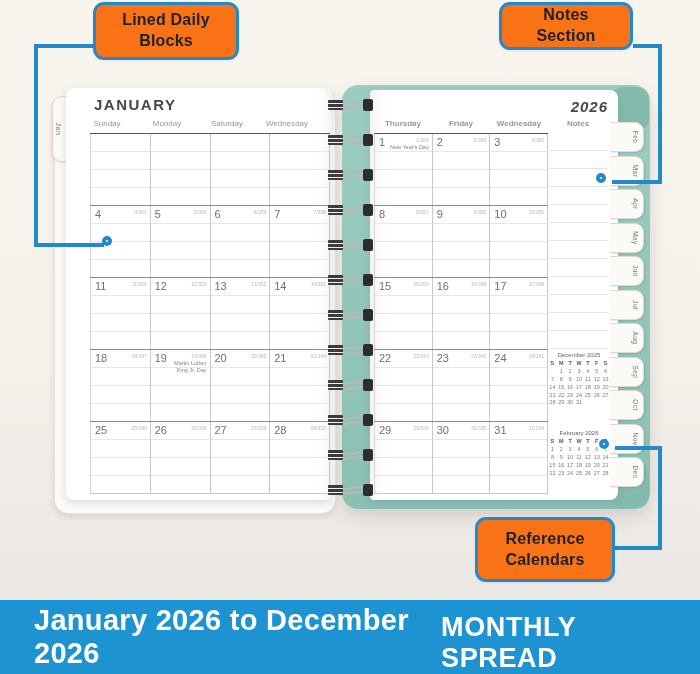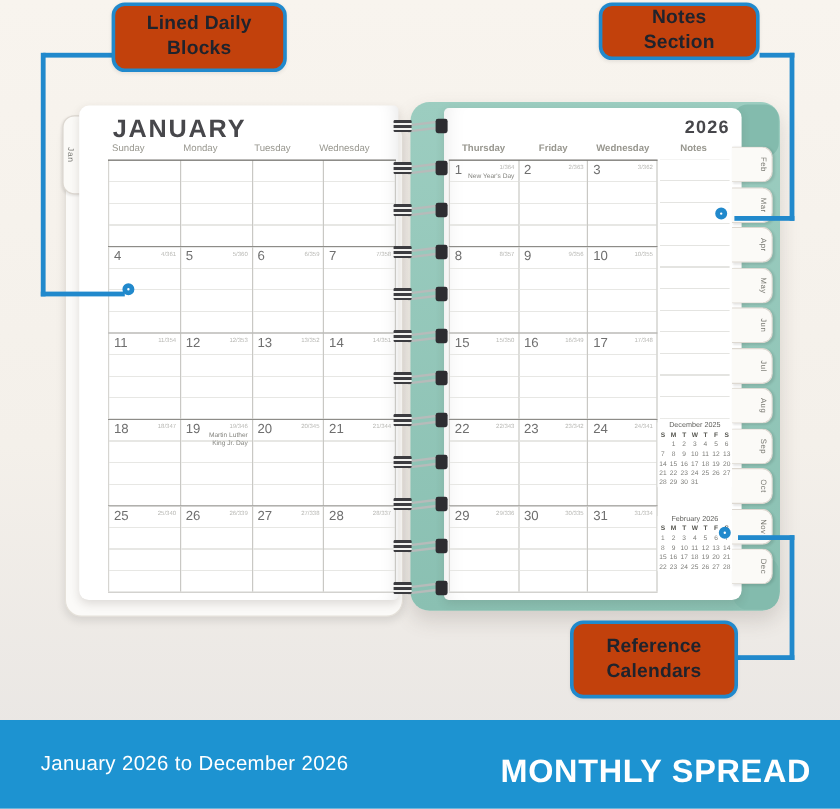--- a/index.html
+++ b/index.html
@@ -1,21 +1,21 @@
 <!DOCTYPE html>
 <html><head>
 <meta charset="utf-8">
 <style>
   * { margin:0; padding:0; box-sizing:border-box; }
   html,body { width:700px; height:674px; overflow:hidden; }
   body { font-family:"Liberation Sans","DejaVu Sans",sans-serif;
          background:linear-gradient(180deg,#f8f4ee 0%,#f4f0ea 55%,#eae7e4 90%); position:relative; }
 
   
-  .callout { position:absolute; background:#c2410c; border:3.5px solid #2189cc; border-radius:11px;
+  .callout { position:absolute; background:#f97316; border:3.5px solid #2189cc; border-radius:11px;
              display:flex; align-items:center; justify-content:center; text-align:center;
              font-weight:800; font-size:16px; line-height:1.3; color:#20232c; letter-spacing:.2px;
              box-shadow:0 1px 3px rgba(0,0,0,.07); z-index:30; padding:4px 10px; }
   #co-lined { left:93px; top:2px;  width:146px; height:58px; }
   #co-notes { left:499px; top:2px; width:134px; height:48px; }
   #co-ref   { left:475px; top:517px; width:140px; height:65px; }
 
   .cline { position:absolute; background:#2189cc; z-index:29; }
   .cdot  { position:absolute; width:10px; height:10px; background:#fff; border:4px solid #2189cc;
            border-radius:50%; z-index:31; }
@@ -54,24 +54,24 @@
 
   
   .coil { position:absolute; left:327px; width:48px; height:14px; z-index:12; }
   .coil .lbar { position:absolute; left:1px; top:2px; width:15px; height:10px; border-radius:1px;
                 background:repeating-linear-gradient(180deg,#3c3c40 0 2.6px,#f2f2f0 2.6px 4.2px); }
   .coil .rbar { position:absolute; right:2px; top:1px; width:10px; height:12px; background:#2d2d31; border-radius:2px; }
   .coil .w1,.coil .w2 { position:absolute; left:13px; width:25px; height:1.5px; background:#b6bbba; transform:rotate(-7deg); }
   .coil .w1 { top:4px; } .coil .w2 { top:9px; }
 
   
-  .month-title { position:absolute; left:94px; top:96px; font-size:21px; font-weight:700;
+  .month-title { position:absolute; left:94px; top:96px; font-size:15px; font-weight:700;
                  letter-spacing:1.5px; color:#47474b; z-index:7; }
   .year-label  { position:absolute; left:500px; top:98px; width:108px; text-align:right;
-                 font-size:15px; font-weight:600; letter-spacing:1px; color:#47474b; z-index:7; }
+                 font-size:15px; font-weight:600; letter-spacing:1px; color:#47474b; z-index:7;font-style:italic; }
 
   .dow-row { position:absolute; top:119px; display:flex; z-index:7; }
   #dow-left  { left:77px;  width:240px; }
   #dow-right { left:374px; width:234px;font-weight:bold; }
   .dow-row span { flex:1; text-align:center; font-size:8px; color:#98978f; }
   #dow-right span:last-child { flex:0 0 60px; }
 
   .grid { position:absolute; top:133px; border-top:1.5px solid #55544f; z-index:7; }
   #left-grid  { left:90px;  width:240px; }
   #right-grid { left:374px; width:174px; }
@@ -95,21 +95,21 @@
   #minical-1 { top:297px; }
   .minical .mc-title { font-size:6px; color:#5f5f5b; text-align:center; margin-bottom:2px; }
   .mc-grid { display:grid; grid-template-columns:repeat(7,1fr); row-gap:1px; }
   .mc-grid span { font-size:5.5px; color:#7c7c78; text-align:center; line-height:1.25; }
   .mc-grid span.hdr { color:#55554f; font-weight:700; }
 
   
   .banner { position:absolute; left:0; top:600px; width:700px; height:74px; background:#1d93d1;
             display:flex; align-items:center; justify-content:space-between; z-index:40;
             padding:0 24px 0 34px; }
-  .banner .range { color:#fff; font-size:17px; font-weight:400; letter-spacing:.3px; }
+  .banner .range { color:#fff; font-size:29px; font-weight:700; letter-spacing:.3px; }
   .banner .title { color:#fff; font-size:27px; font-weight:800; letter-spacing:.6px;margin-top:12px; }
 </style>
 </head>
 <body>
 
 <div class="back-cover"></div>
 <div id="flap-top" class="cover-flap"></div>
 <div id="flap-bot" class="cover-flap"></div>
 <div class="under-pages"></div>
 
@@ -119,21 +119,21 @@
 
 <div id="page-left" class="page"></div>
 <div id="page-right" class="page"></div>
 
 <div class="month-title">JANUARY</div>
 <div class="year-label">2026</div>
 
 <div id="dow-left" class="dow-row">
   <span>Sunday</span>
   <span>Monday</span>
-  <span>Tuesday</span>
+  <span>Saturday</span>
   <span>Wednesday</span>
 </div>
 <div id="dow-right" class="dow-row">
   <span>Thursday</span>
   <span>Friday</span>
   <span>Wednesday</span>
   <span>Notes</span>
 </div>
 
 <div id="left-grid" class="grid">

